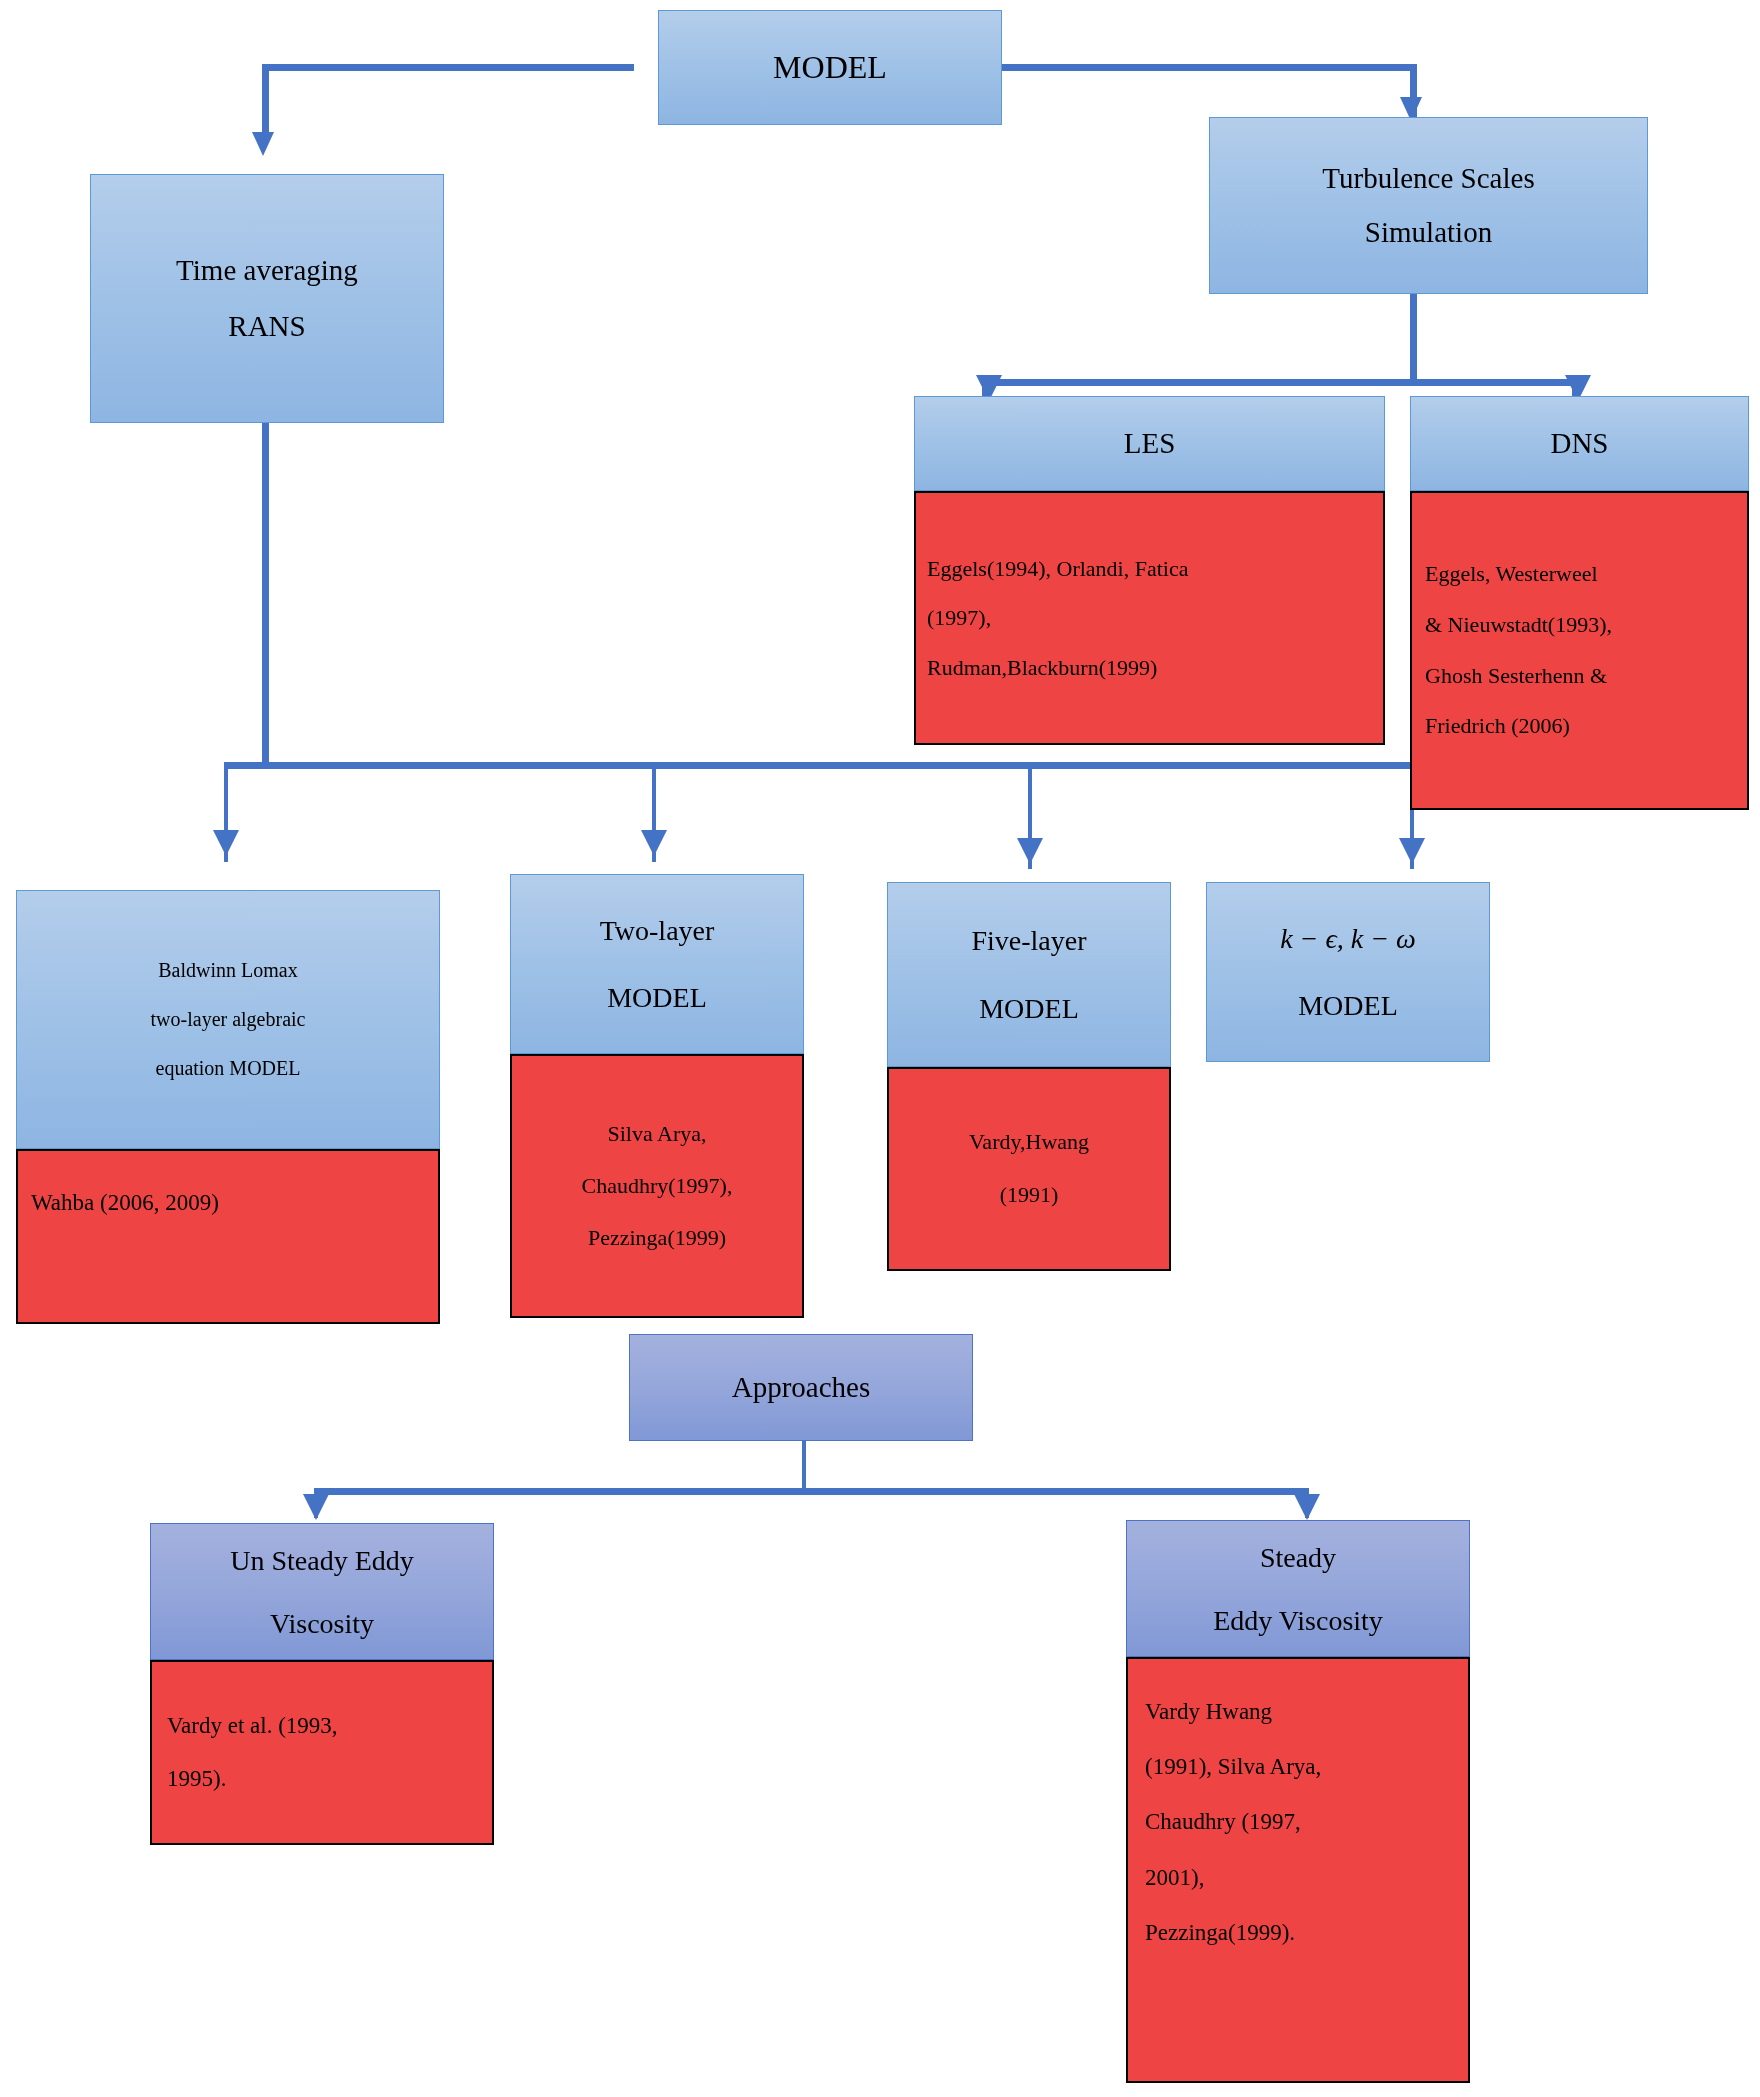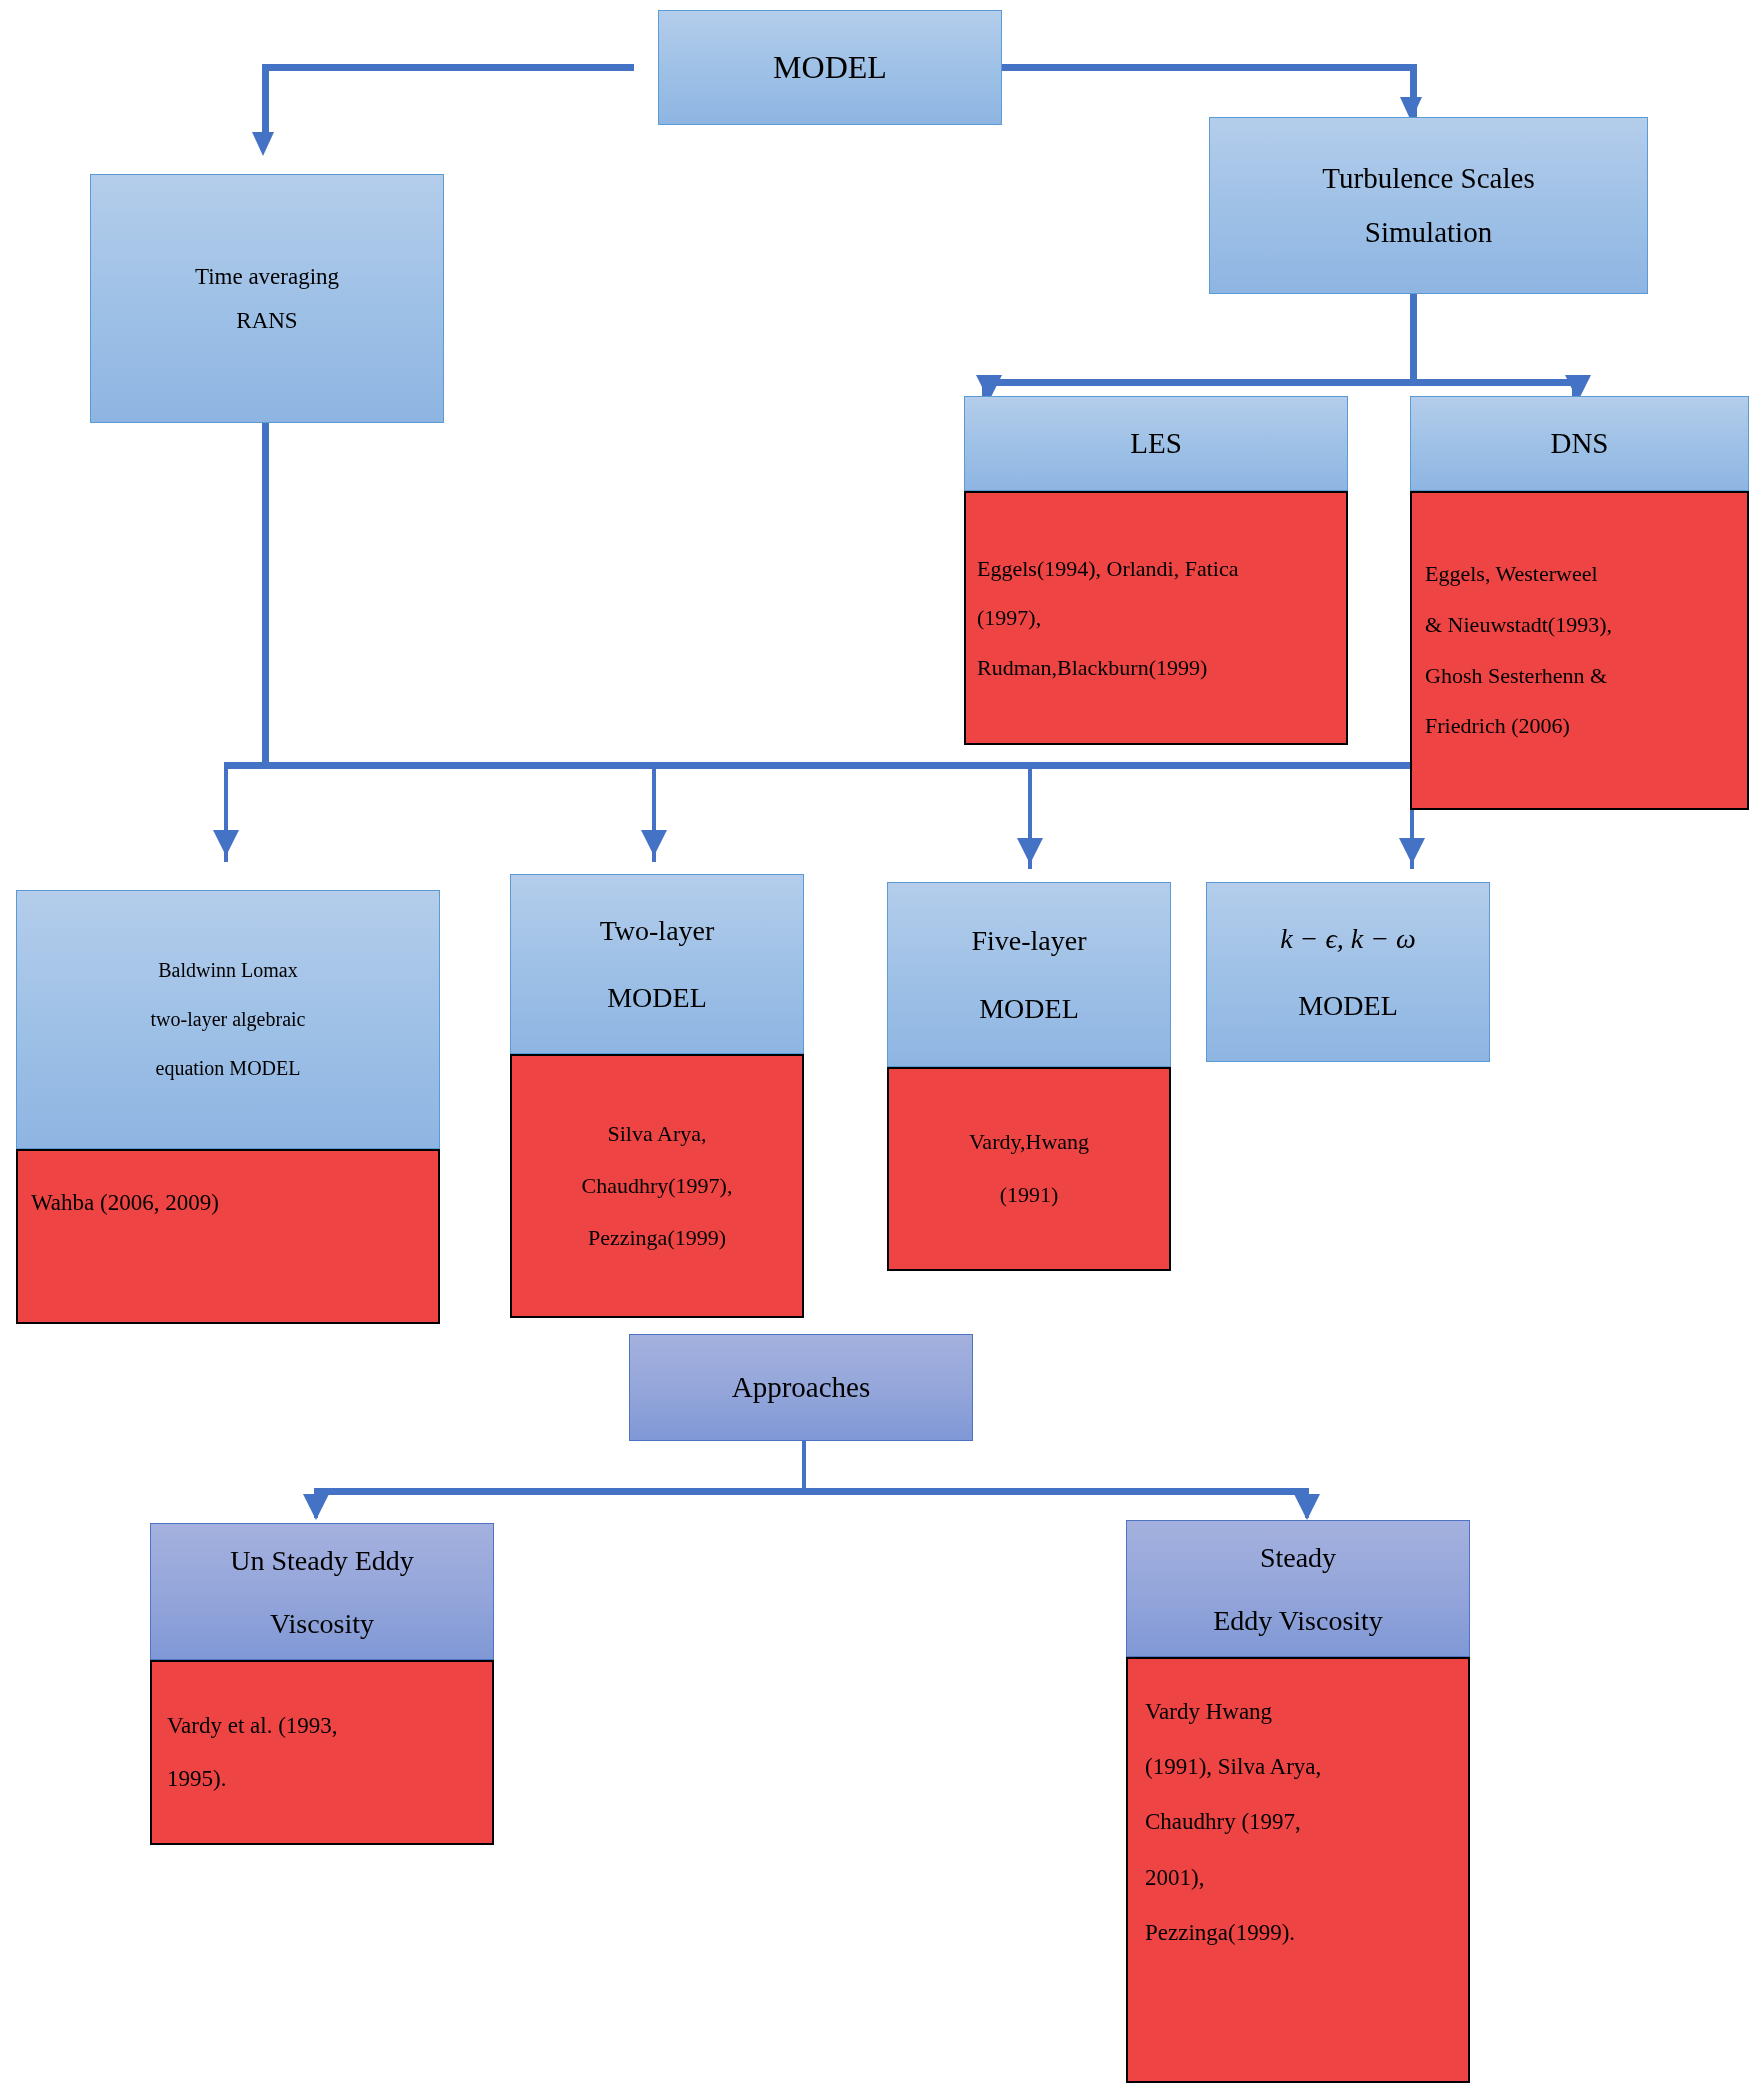--- a/index.html
+++ b/index.html
@@ -73,34 +73,34 @@
   <div class="vthin" style="left:1305px;top:1488px;height:30px;"></div>
   <div class="arrow" style="left:1294px;top:1494px;"></div>
 
   <div class="node" style="left:658px;top:10px;width:344px;height:115px;">
     <div class="hdr" style="width:100%;height:100%;font-size:32px;">
       <span class="ln">MODEL</span>
     </div>
   </div>
 
   <div class="node" style="left:90px;top:174px;width:354px;height:249px;">
-    <div class="hdr" style="width:100%;height:100%;font-size:23px;line-height:1.9;">
+    <div class="hdr" style="width:100%;height:100%;font-size:29px;line-height:1.9;">
       <span class="ln">Time averaging</span>
       <span class="ln">RANS</span>
     </div>
   </div>
 
   <div class="node" style="left:1209px;top:117px;width:439px;height:177px;">
     <div class="hdr" style="width:100%;height:100%;font-size:29px;line-height:1.85;">
       <span class="ln">Turbulence Scales</span>
       <span class="ln">Simulation</span>
     </div>
   </div>
 
-  <div class="node" style="left:964px;top:396px;width:384px;height:349px;">
+  <div class="node" style="left:914px;top:396px;width:471px;height:349px;">
     <div class="hdr" style="width:100%;height:95px;font-size:29px;">
       <span class="ln">LES</span>
     </div>
     <div class="body" style="width:100%;height:254px;font-size:22px;line-height:2.25;padding:9px 11px;">
       <span class="ln">Eggels(1994),    Orlandi,  Fatica</span>
       <span class="ln">(1997),</span>
       <span class="ln">Rudman,Blackburn(1999)</span>
     </div>
   </div>
 

